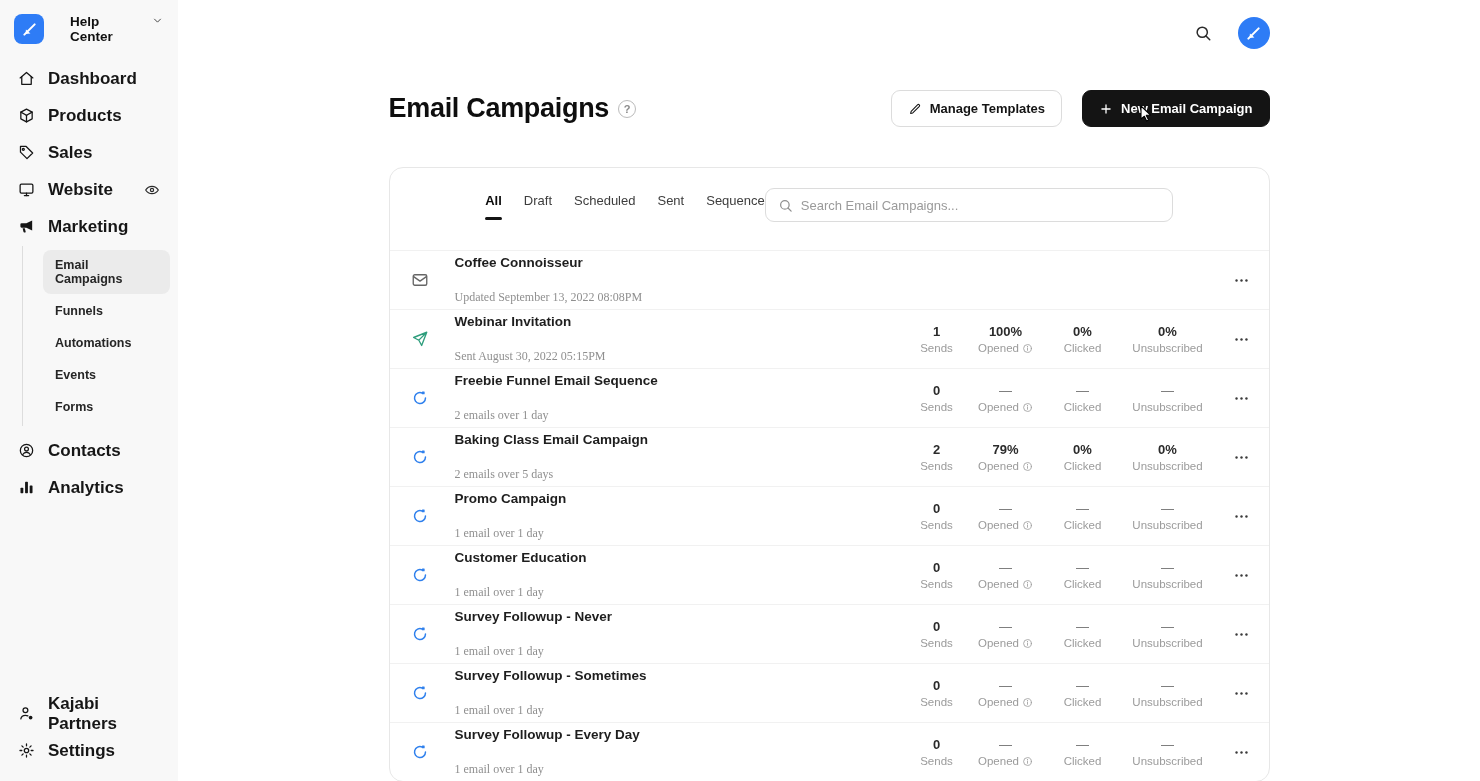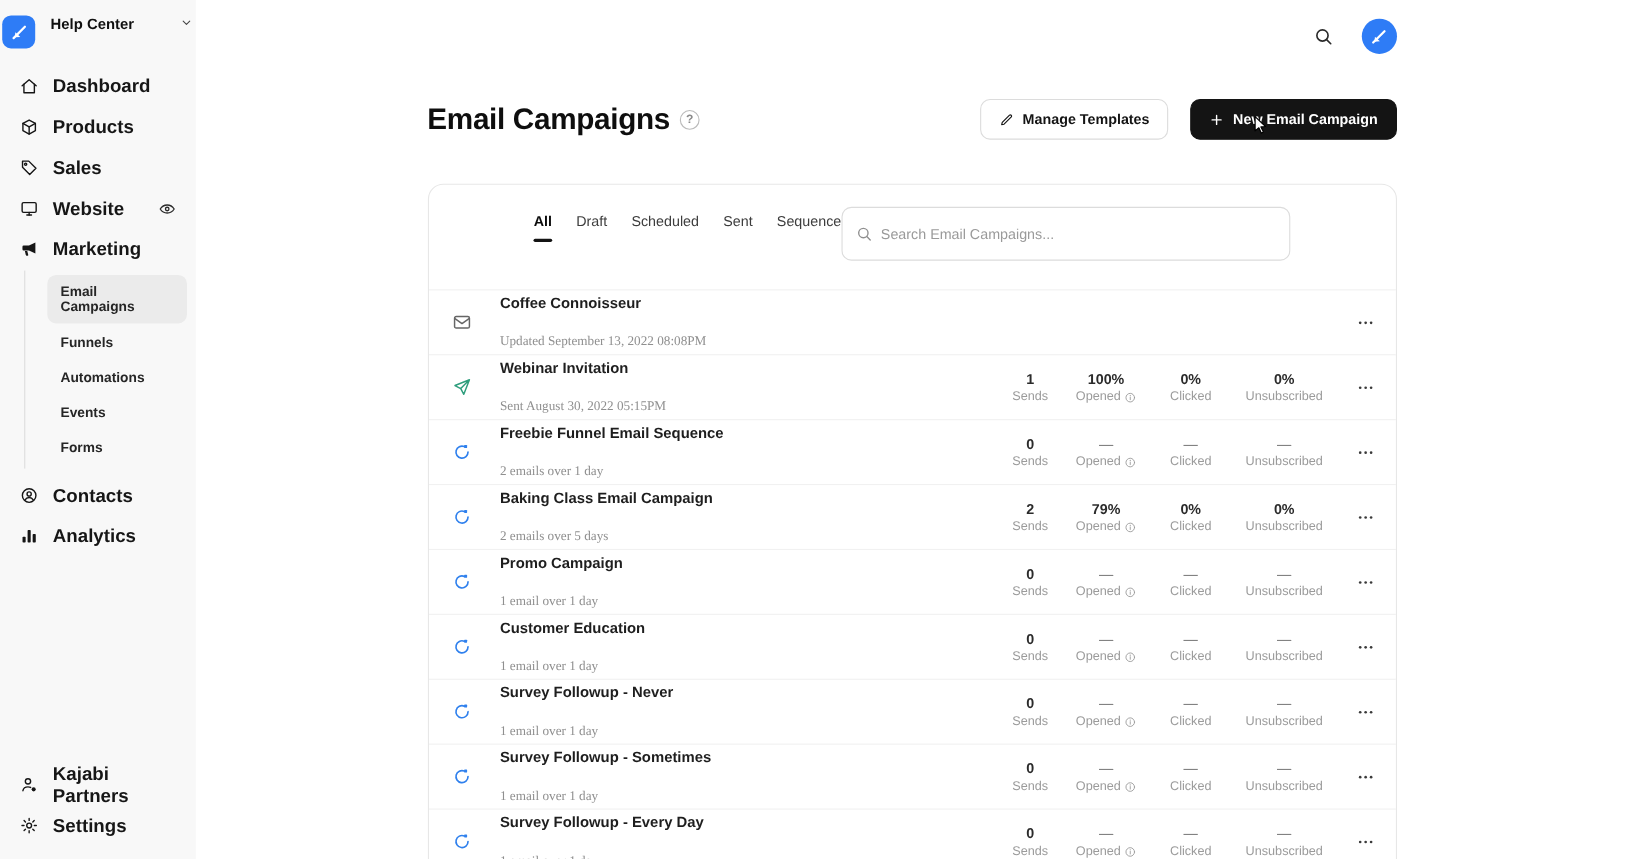--- a/index.html
+++ b/index.html
@@ -1,21 +1,21 @@
 <!DOCTYPE html>
 <html><head>
 <meta charset="utf-8">
 <style>
   *{margin:0;padding:0;box-sizing:border-box;}
   html,body{width:1480px;height:781px;overflow:hidden;}
   body{font-family:"Liberation Sans",sans-serif;background:#fff;display:flex;position:relative;color:#1c1c1c;}
 
   
   .sidebar{width:178px;min-width:178px;background:#f8f8f8;height:781px;display:flex;flex-direction:column;padding:14px 0 12px;}
-  .side-header{display:flex;align-items:flex-start;gap:14px;padding:0 2px 16px;cursor:pointer;}
+  .side-header{display:flex;align-items:flex-start;gap:26px;padding:0 14px 16px;cursor:pointer;}
   .logo-sq{width:30px;height:30px;border-radius:8px;background:#2e7cf6;display:flex;align-items:center;justify-content:center;flex:none;}
   .ws-name{font-size:13.5px;font-weight:700;color:#101010;}
   .ic{display:inline-flex;width:17px;height:17px;flex:none;}
   .ic svg{width:100%;height:100%;}
   .side-header .chev{margin-left:auto;color:#444;width:13px;height:13px;}
   .nav-item{display:flex;align-items:center;gap:13px;height:37px;padding:0 18px;font-size:17px;font-weight:600;color:#161616;cursor:pointer;}
   .nav-item .ic{color:#161616;}
   .nav-item .trail{margin-left:auto;color:#2b2b2b;width:16px;height:16px;}
   .subnav{margin:1px 8px 6px 22px;border-left:1px solid #ddd;padding:2px 0;}
   .subnav-item{margin:2px 0 2px 20px;padding:8px 12px;border-radius:8px;font-size:12.5px;font-weight:600;color:#262626;cursor:pointer;}
@@ -40,21 +40,21 @@
   .btn .ic{width:14px;height:14px;}
   .btn.secondary{background:#fff;border:1px solid #dcdcdc;color:#141414;}
   .btn.primary{background:#141414;border:1px solid #141414;color:#fff;}
 
   .card{margin-top:40px;background:#fff;border:1px solid #e7e7e7;border-radius:14px;}
   .card-header{display:flex;align-items:flex-start;justify-content:center;padding:20px 20px 26px;}
   .tabs{display:flex;gap:22px;padding-top:5px;}
   .tab{font-size:13px;color:#3d3d3d;font-weight:500;padding:0 0 16px;border:none;background:none;cursor:pointer;position:relative;font-family:inherit;}
   .tab.active{color:#0c0c0c;font-weight:700;}
   .tab.active::after{content:"";position:absolute;left:0;right:0;bottom:4px;height:3px;background:#141414;border-radius:2px;}
-  .search-box{width:408px;height:49px;border:1px solid #dcdcdc;border-radius:9px;display:flex;align-items:center;padding:0 12px;gap:8px;color:#8f8f8f;background:#fff;}
+  .search-box{width:408px;height:34px;border:1px solid #dcdcdc;border-radius:9px;display:flex;align-items:center;padding:0 12px;gap:8px;color:#8f8f8f;background:#fff;}
   .search-box .ic{width:15px;height:15px;}
   .search-box input{border:none;outline:none;flex:1;font-size:13px;color:#333;font-family:inherit;background:transparent;}
   .search-box input::placeholder{color:#9a9a9a;}
 
   .row{display:flex;align-items:center;height:59px;padding:0 14px 0 18px;border-top:1px solid #f1f1f1;}
   .type-ic{width:18px;height:18px;margin:0 26px 0 3px;}
   .type-ic.gray{color:#666;}
   .type-ic.green{color:#2f9e7d;}
   .type-ic.blue{color:#2f80ed;}
   .row-main{display:flex;flex-direction:column;gap:20px;}

